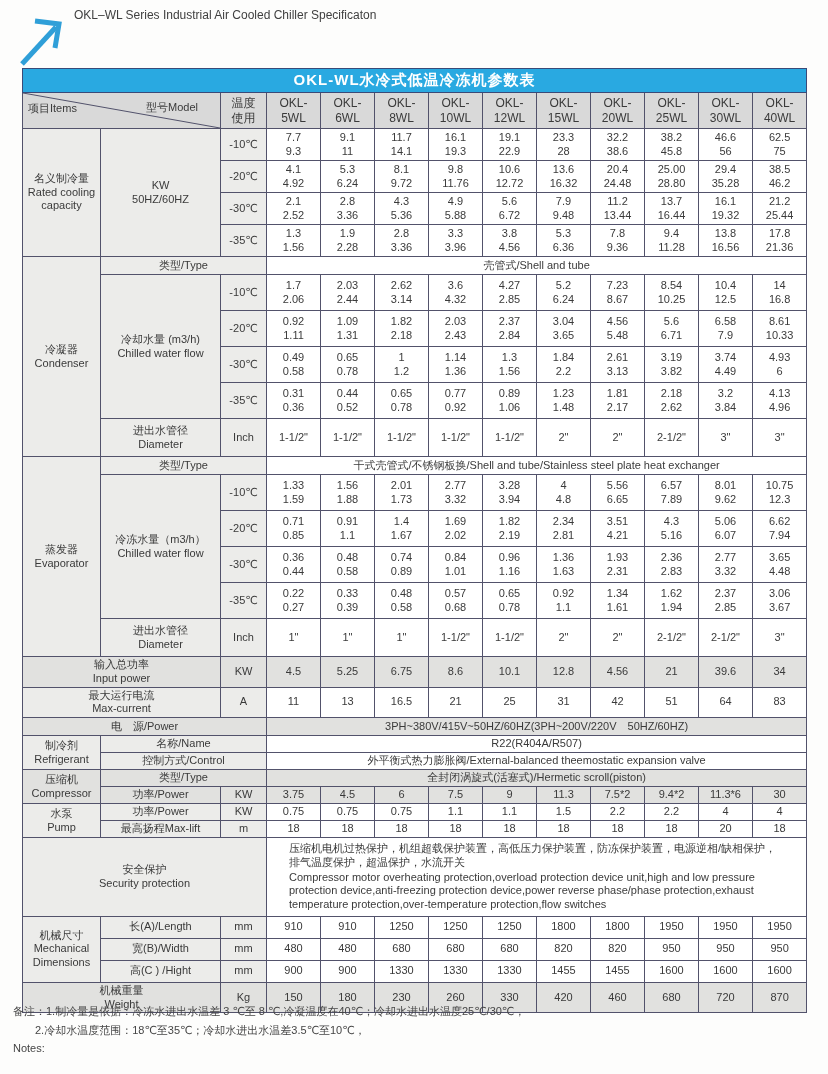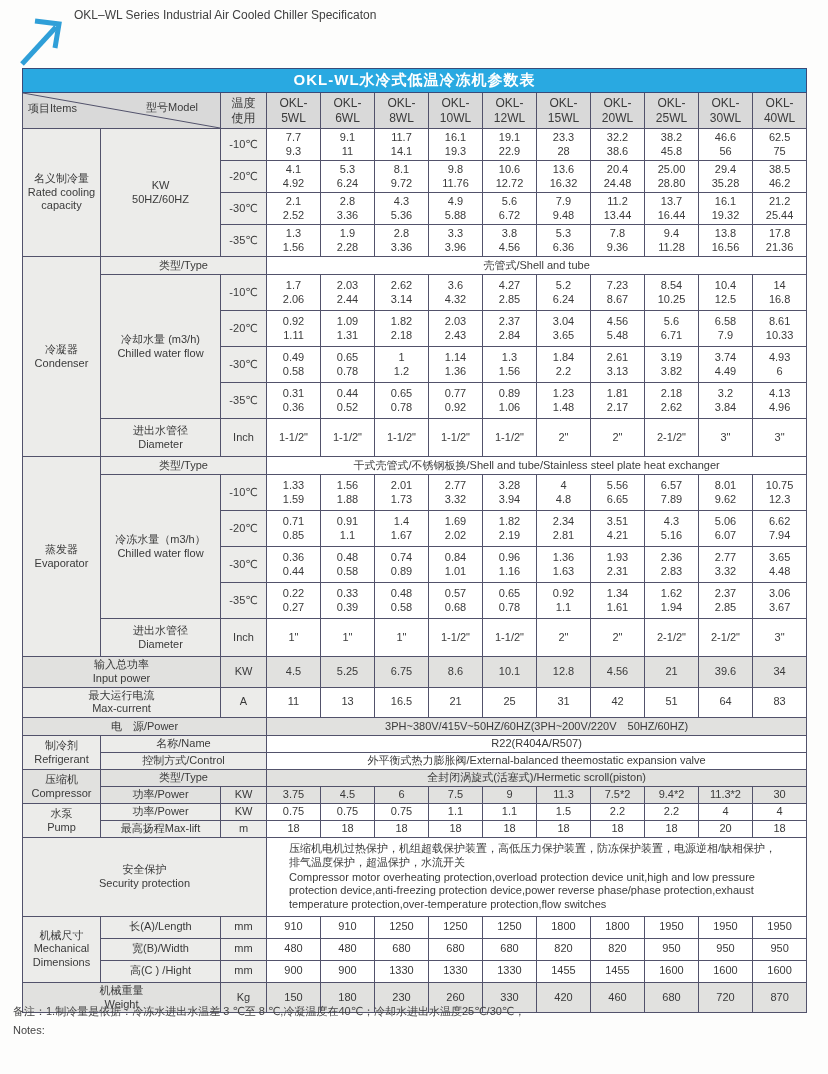--- a/index.html
+++ b/index.html
@@ -789,21 +789,21 @@
       <td>功率/Power</td>
       <td>KW</td>
     <td>3.75</td>
           <td>4.5</td>
           <td>6</td>
           <td>7.5</td>
           <td>9</td>
           <td>11.3</td>
           <td>7.5*2</td>
           <td>9.4*2</td>
-          <td>11.3*2</td>
+          <td>11.3*6</td>
           <td>30</td>
         </tr>
 
     <tr class="thin">
       <td class="g" rowspan="2">
         <div>水泵</div>
         <div>Pump</div>
       </td>
       <td class="g">功率/Power</td>
       <td class="g">KW</td>
@@ -906,17 +906,18 @@
           <td>460</td>
           <td>680</td>
           <td>720</td>
           <td>870</td>
         </tr>
   </tbody>
     </table>
 
   <div class="notes">
     <div>备注：1.制冷量是依据：冷冻水进出水温差 3 ℃至 8 ℃,冷凝温度在40℃；冷却水进出水温度25℃/30℃，</div>
+    <div class="ind">2.冷却水温度范围：18℃至35℃；冷却水进出水温差3.5℃至10℃，</div>
     <div>Notes:</div>
 
   </div>
 
 </div>
 
 </body></html>

